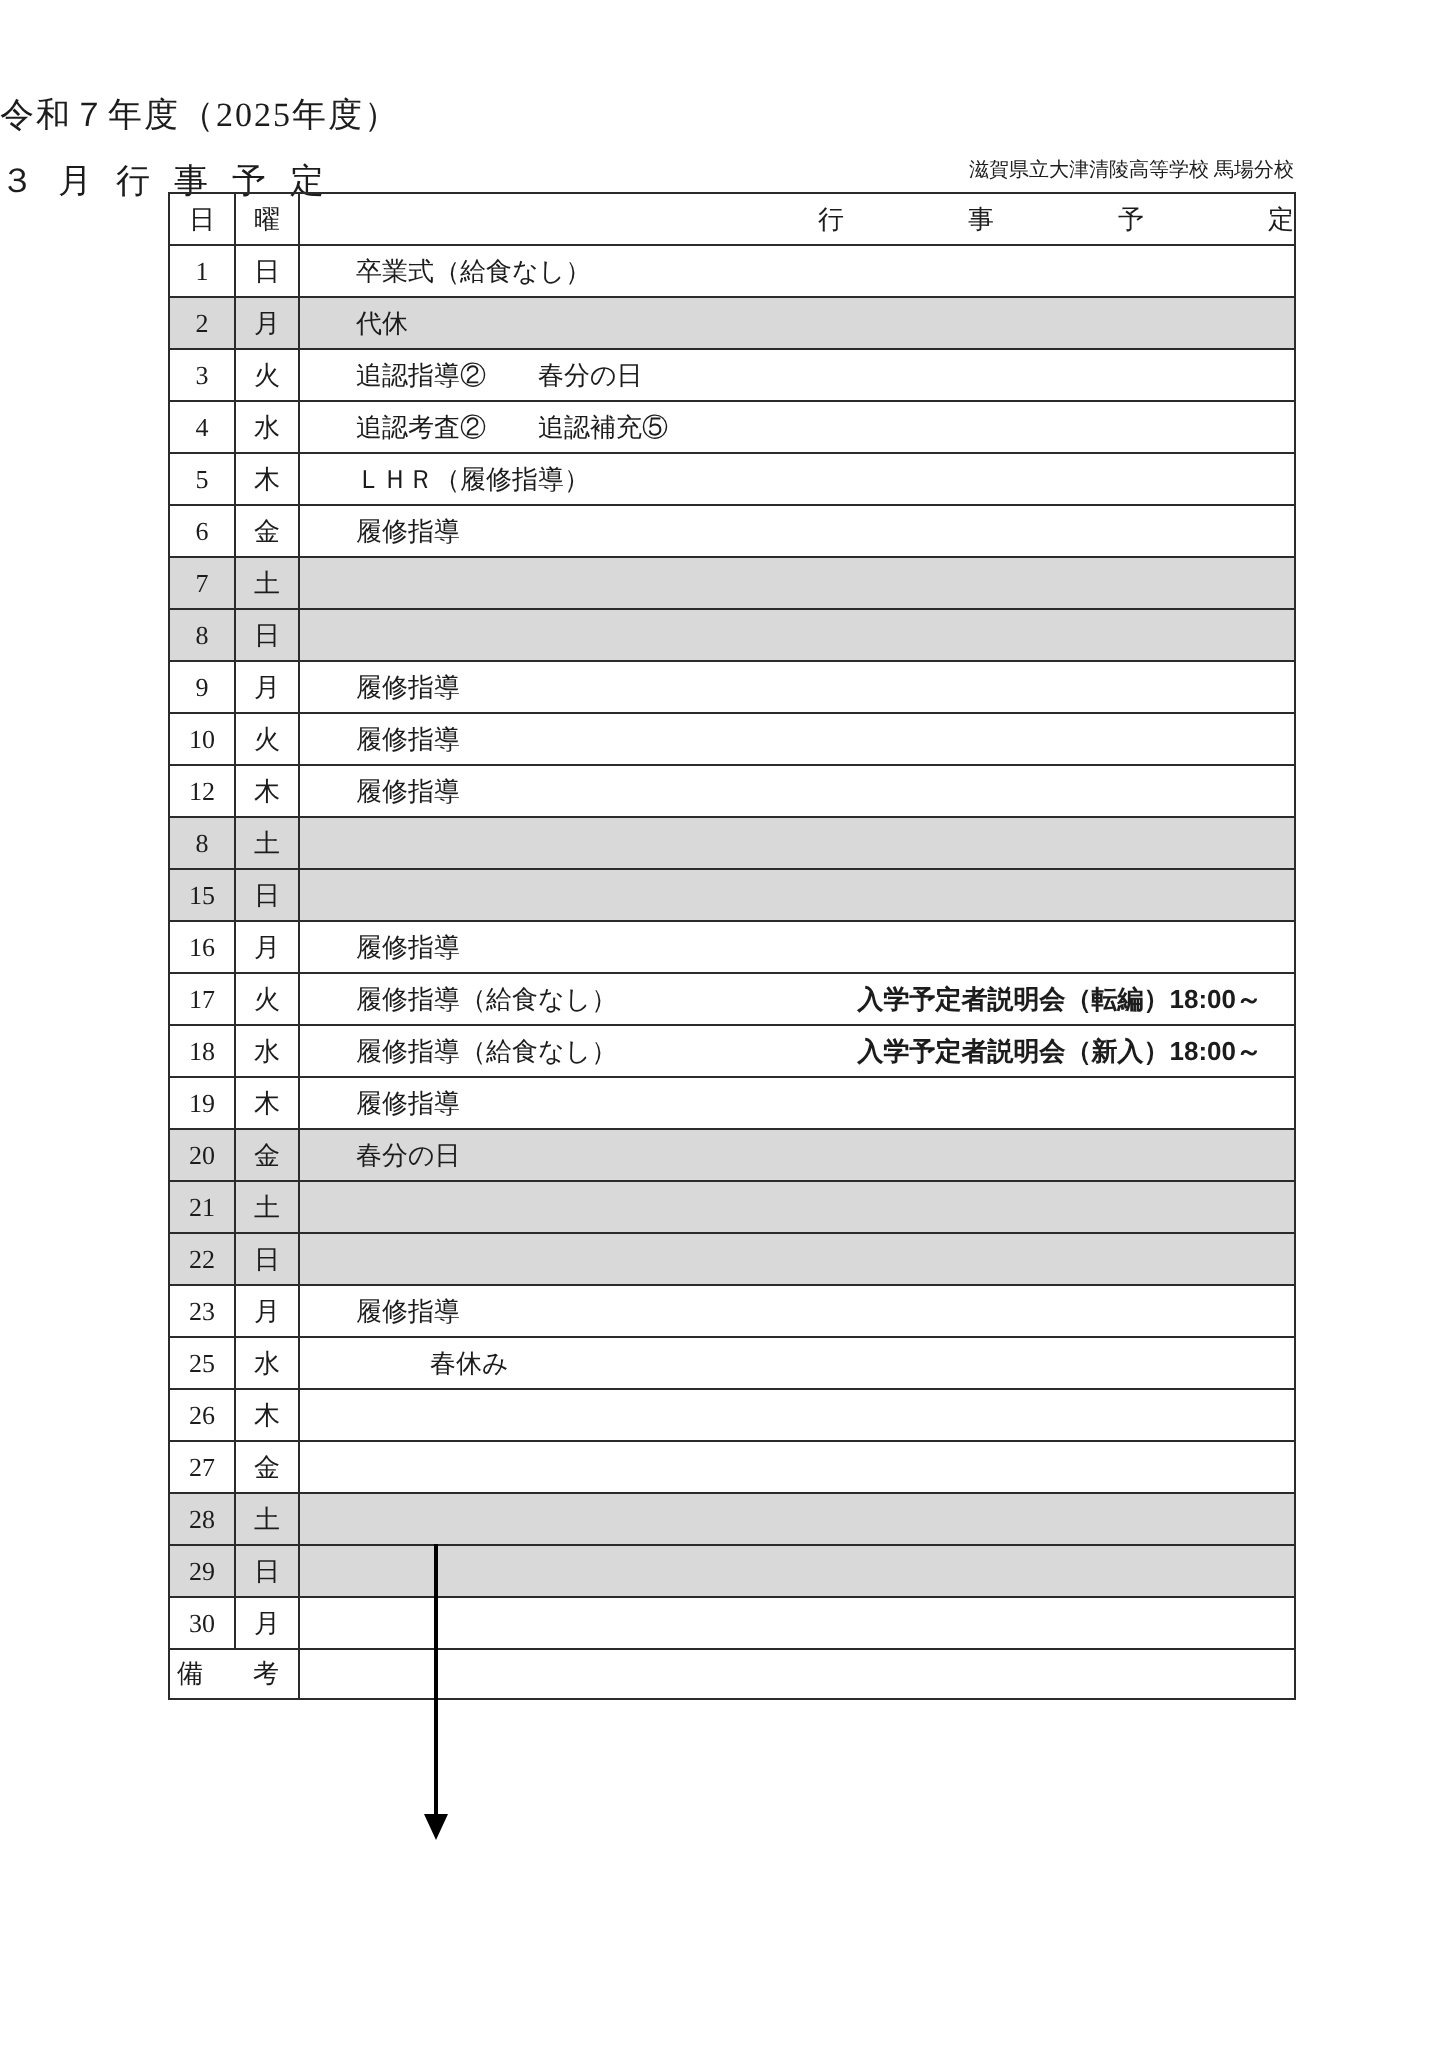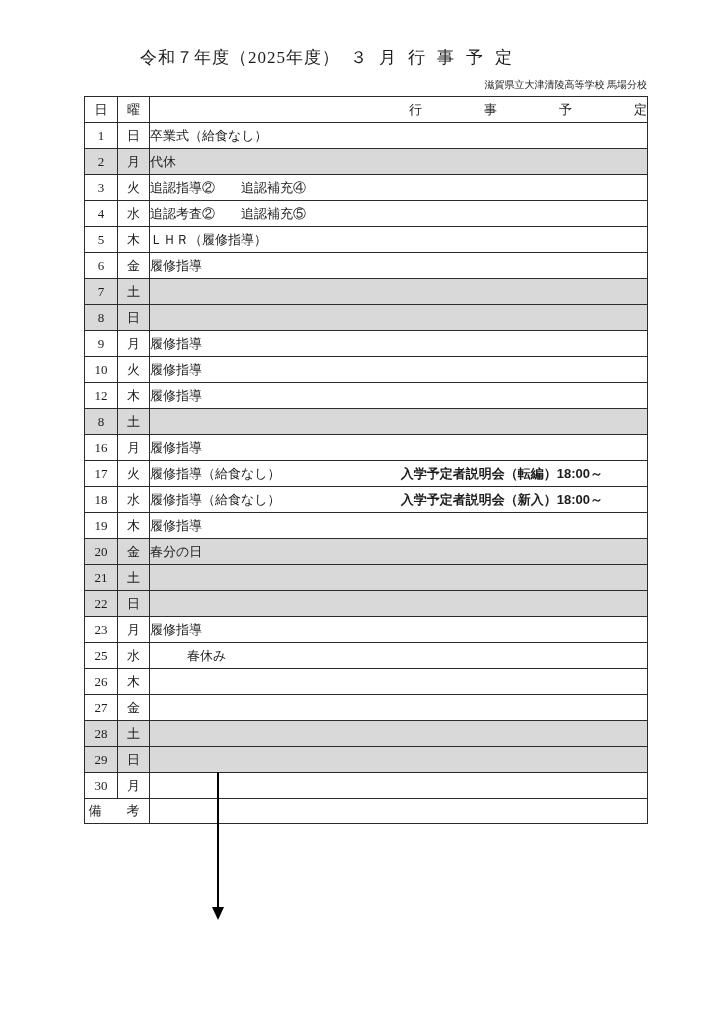--- a/index.html
+++ b/index.html
@@ -4,21 +4,21 @@
 <style>
   html,body{margin:0;padding:0;background:#ffffff;}
   .page{
     position:relative;width:724px;height:1024px;background:#ffffff;
     font-family:"Liberation Serif","DejaVu Serif",serif;color:#1c1c1c;
     overflow:hidden;
   }
   .doc-title{
     position:absolute;top:46px;left:0;width:652px;
     display:flex;justify-content:center;align-items:baseline;gap:10px;
-    font-size:17px;letter-spacing:1px;white-space:nowrap;
+    font-size:17px;letter-spacing:1px;white-space:nowrap;flex-direction:column;
   }
   .doc-title .spread-month{letter-spacing:12px;margin-right:-12px;}
   .doc-subtitle{
     position:absolute;top:78px;left:84px;width:563px;
     text-align:right;font-size:10px;white-space:nowrap;
   }
   .table-wrap{position:absolute;left:84px;top:96px;width:563px;height:857px;}
   table.cal{
     border-collapse:collapse;table-layout:fixed;width:563px;
   }
@@ -26,21 +26,21 @@
   table.cal col.c-week{width:32px;}
   table.cal col.c-event{width:498px;}
   table.cal th,table.cal td{
     border:1.5px solid #2b2b2b;height:26px;padding:0;box-sizing:border-box;
     font-weight:normal;font-size:13px;vertical-align:middle;overflow:hidden;
   }
   tr.shaded td{background:#d9d9d9;}
   .cell-day{text-align:center;font-size:12px;}
   .cell-week{text-align:center;font-size:13px;}
   .cell-event{padding-left:9px;}
-  .cell-event-inner{display:flex;align-items:center;width:100%;}
+  .cell-event-inner{display:flex;align-items:center;width:100%;margin-left:28px;}
   .ev-left{white-space:pre;}
   .ev-left.indent{padding-left:37px;}
   .ev-right{
     margin-left:auto;padding-right:44px;font-weight:bold;font-size:13px;
     font-family:"Liberation Sans","DejaVu Sans",sans-serif;white-space:pre;
   }
   .badge{
     display:inline-flex;justify-content:center;align-items:center;
     width:15px;height:15px;border:1px solid #2b2b2b;border-radius:50%;
     font-size:10px;line-height:15px;margin-left:7px;flex:0 0 auto;
@@ -109,21 +109,21 @@
 
       </span>
     </td>
   </tr>
 
   <tr>
     <td class="cell-day">3</td>
     <td class="cell-week">火</td>
     <td class="cell-event">
       <span class="cell-event-inner">
-        <span class="ev-left">追認指導②　　追認補充④</span>
+        <span class="ev-left">追認指導②　　春分の日</span>
 
       </span>
     </td>
   </tr>
 
   <tr>
     <td class="cell-day">4</td>
     <td class="cell-week">水</td>
     <td class="cell-event">
       <span class="cell-event-inner">
@@ -216,20 +216,30 @@
     <td class="cell-day">8</td>
     <td class="cell-week">土</td>
     <td class="cell-event">
       <span class="cell-event-inner">
         <span class="ev-left"></span>
 
       </span>
     </td>
   </tr>
 
+  <tr class="shaded">
+    <td class="cell-day">15</td>
+    <td class="cell-week">日</td>
+    <td class="cell-event">
+      <span class="cell-event-inner">
+        <span class="ev-left"></span>
+
+      </span>
+    </td>
+  </tr>
 
   <tr>
     <td class="cell-day">16</td>
     <td class="cell-week">月</td>
     <td class="cell-event">
       <span class="cell-event-inner">
         <span class="ev-left">履修指導</span>
 
       </span>
     </td>

